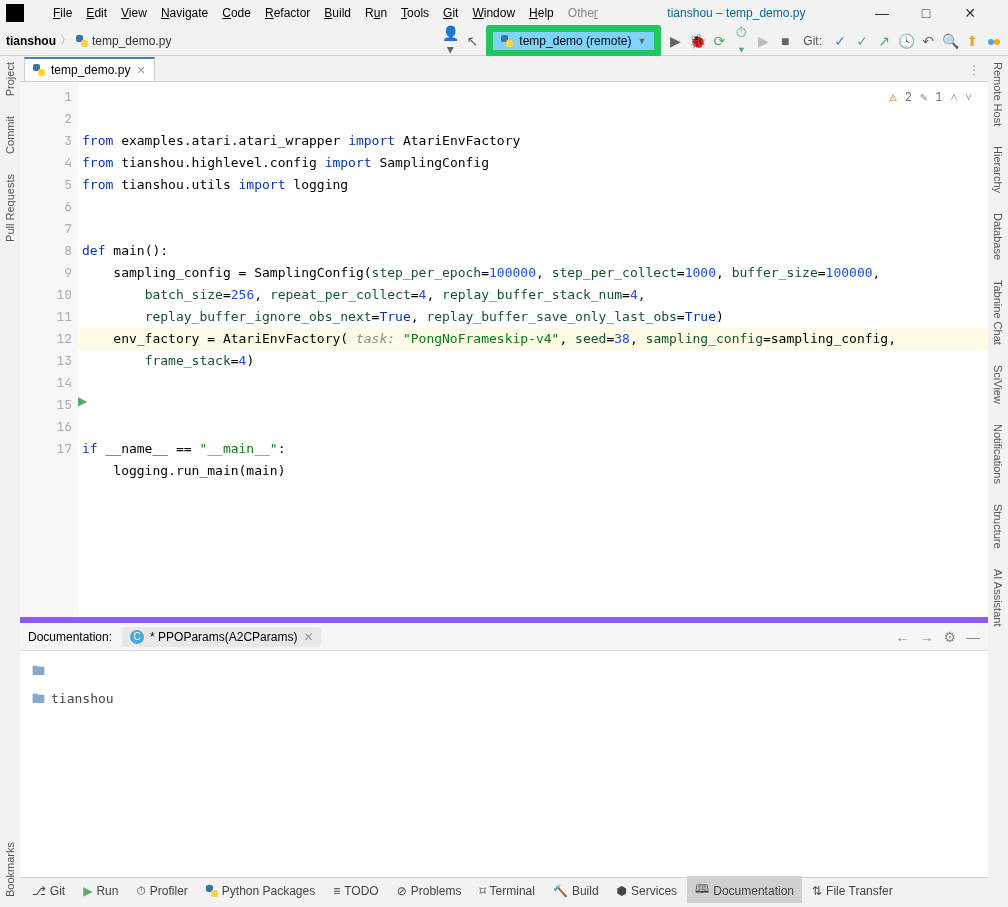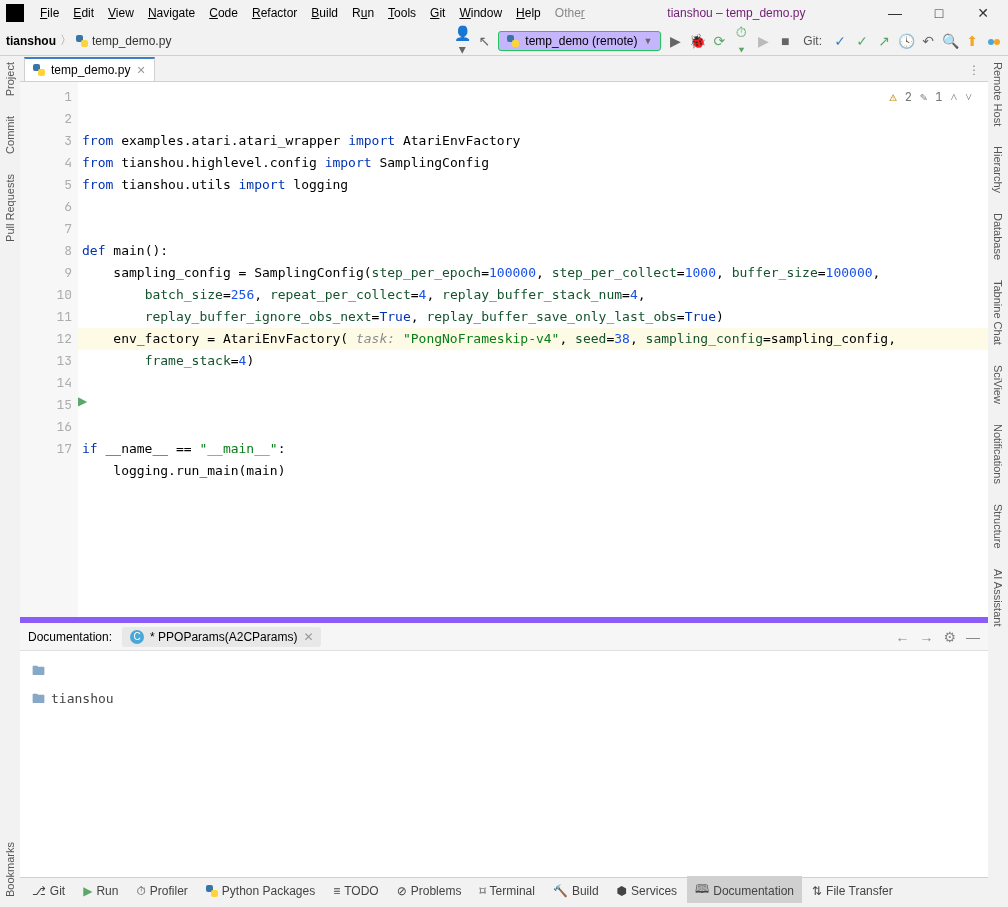--- a/index.html
+++ b/index.html
@@ -1,36 +1,36 @@
 <!DOCTYPE html>
 <html><head>
 <meta charset="utf-8">
 <style>
   * { box-sizing: border-box; margin: 0; padding: 0; }
   html, body { width: 1008px; height: 907px; font-family: "Segoe UI", Arial, sans-serif; font-size: 12px; background: #f2f2f2; color: #000; overflow: hidden; }
   .window { display: flex; flex-direction: column; width: 100%; height: 100%; }
   
-  .titlebar { height: 26px; display: flex; align-items: center; background: #f2f2f2; padding: 0 4px; }
+  .titlebar { height: 26px; display: flex; align-items: center; background: #f2f2f2; padding: 0 17px; }
   .menubar { display: flex; gap: 2px; margin-left: 30px; }
   .menubar span { padding: 4px 6px; cursor: default; }
   .menubar span u { text-decoration: underline; }
-  .title-text { flex: 1; text-align: center; color: #701a75; }
+  .title-text { flex: 1; text-align: center; color: #0369a1; }
   .winbtns { display: flex; gap: 18px; margin-right: 8px; }
   .winbtns span { width: 26px; text-align: center; font-size: 14px; color: #333; }
   .app-icon { width: 18px; height: 18px; background: #000; display: inline-block; position: absolute; left: 6px; top: 4px; }
   
   .navbar { height: 30px; display: flex; align-items: center; background: #f2f2f2; border-bottom: 1px solid #d0d0d0; padding: 0 6px; gap: 6px; }
   .breadcrumb { display: flex; align-items: center; gap: 4px; font-weight: bold; color: #000; }
   .breadcrumb .sep { color: #888; font-weight: normal; }
   .breadcrumb .file { font-weight: normal; color: #333; }
   .py-icon { width: 12px; height: 12px; display: inline-block; position: relative; }
   .py-icon::before { content: ""; position: absolute; width: 7px; height: 7px; background: #3776ab; border-radius: 2px; top: 0; left: 0; }
   .py-icon::after { content: ""; position: absolute; width: 7px; height: 7px; background: #ffd43b; border-radius: 2px; bottom: 0; right: 0; }
   .nav-spacer { flex: 1; }
-  .runconfig { border: 1px solid #22c55e; background: #c4b5fd; padding: 2px 8px; border-radius: 3px; display: flex; align-items: center; gap: 6px; text-align: center; }
+  .runconfig { border: 7px solid #22c55e; background: #7dd3fc; padding: 2px 8px; border-radius: 3px; display: flex; align-items: center; gap: 6px; text-align: center; }
   .run-tri { color: #59a869; font-size: 14px; }
   .stop-sq { color: #777; }
   .tool-icon { width: 16px; text-align: center; color: #666; font-size: 14px; }
   .git-label { color: #555; margin: 0 4px; }
   
   .left-tools, .right-tools { width: 20px; background: #f2f2f2; display: flex; flex-direction: column; align-items: center; padding-top: 6px; gap: 20px; font-size: 11px; color: #555; }
   .left-tools span, .right-tools span { writing-mode: vertical-rl; }
   .left-tools span { transform: rotate(180deg); }
   
   .main { flex: 1; display: flex; overflow: hidden; }

